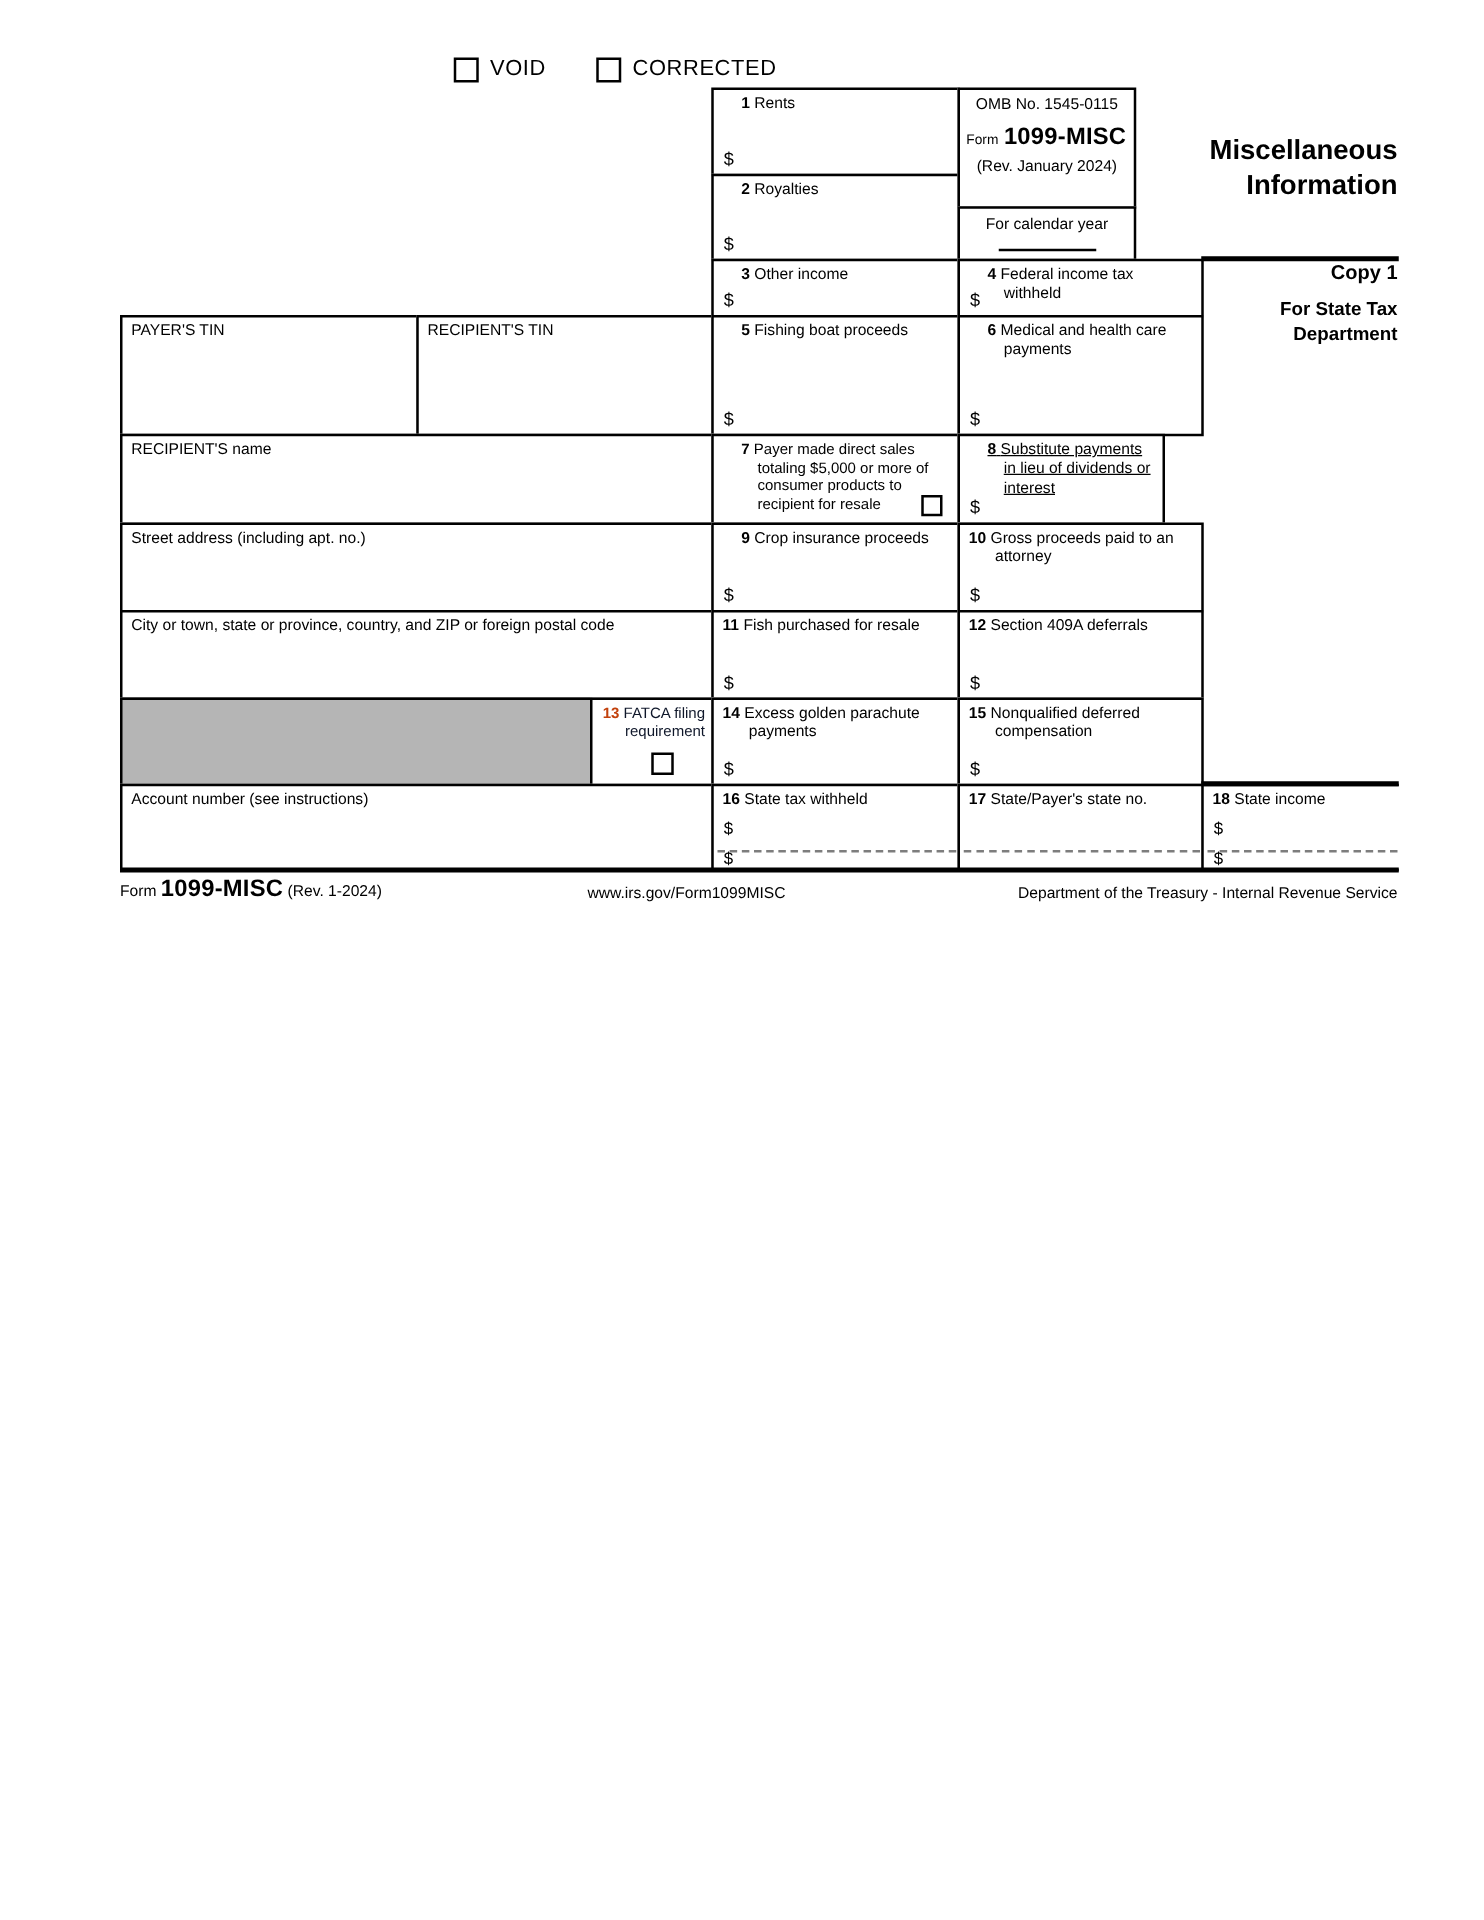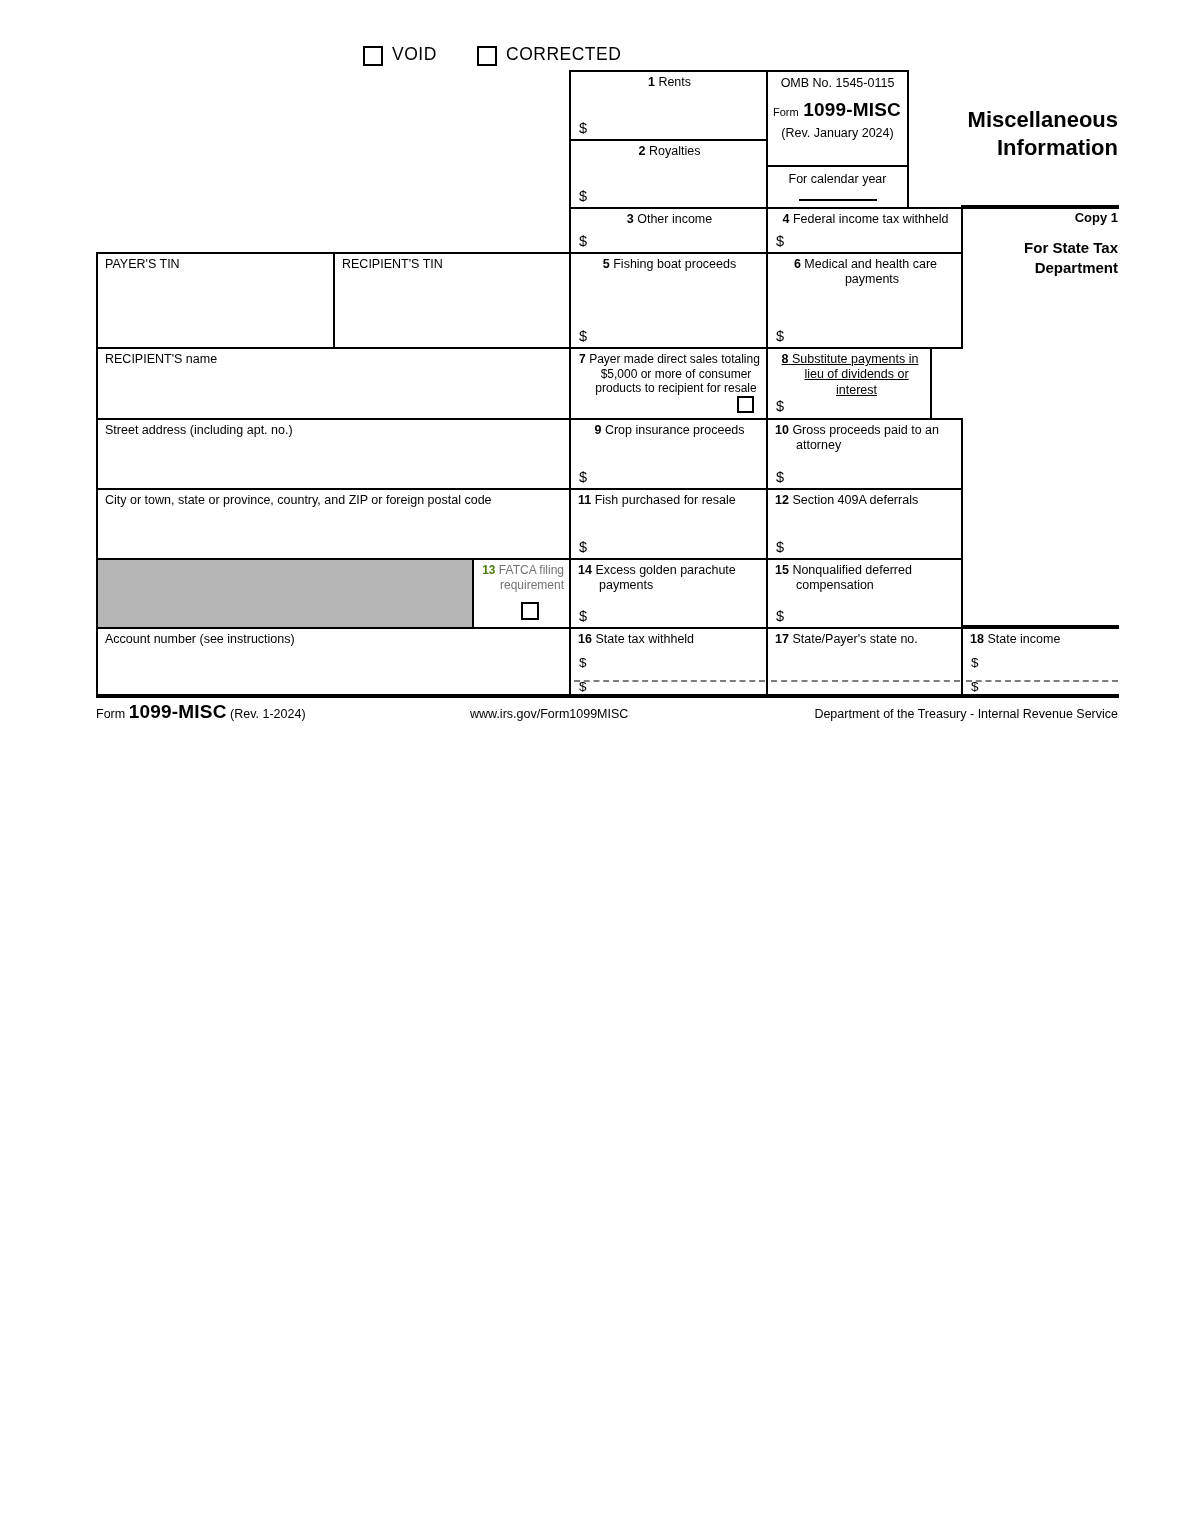--- a/index.html
+++ b/index.html
@@ -2,44 +2,44 @@
 <html><head>
 <meta charset="utf-8">
 <style>
   html,body{margin:0;padding:0;background:#fff;}
   body{font-family:"Liberation Sans", sans-serif;color:#000;}
   #page{position:relative;width:1187px;height:1536px;background:#fff;overflow:hidden;}
   .cell{position:absolute;border:2px solid #000;box-sizing:border-box;background:#fff;}
   .cell.noright{border-right:none;}
   .cell.shaded{background:#b5b5b5;}
   .lbl{font-size:12.5px;line-height:1.22;padding:3px 5px 0 7px;}
-  .hang1{margin-left:13px;text-indent:-13px;padding-left:7px;text-align:center;}
+  .hang1{margin-left:28px;text-indent:-13px;padding-left:7px;}
   .hang2{margin-left:21px;text-indent:-21px;padding-left:7px;}
   .lbl b{font-weight:bold;}
   .dollar{position:absolute;left:8px;bottom:3px;font-size:14.5px;}
   .dollarA{position:absolute;left:8px;top:26px;font-size:13.5px;}
   .dollarB{position:absolute;left:8px;bottom:1px;font-size:13.5px;}
   .cb{position:absolute;width:20px;height:20px;border:2px solid #000;box-sizing:border-box;background:#fff;}
   .cb-sm{position:absolute;width:18px;height:18px;border:2px solid #000;box-sizing:border-box;background:#fff;}
   .cblabel{position:absolute;font-size:17.5px;letter-spacing:0.5px;}
   .overlay{position:absolute;background:#000;}
   .dash{position:absolute;height:0;border-top:2px dashed #7d7d7d;}
   .omb-line{text-align:center;font-size:12.5px;margin-top:4px;}
   .form-line{margin-top:9px;padding-left:5px;white-space:nowrap;}
   .form-line .small{font-size:11px;}
   .form-line .big{font-size:19px;font-weight:bold;letter-spacing:0.2px;}
   .rev-line{text-align:center;font-size:12.5px;margin-top:5px;}
   .cy{text-align:center;font-size:12.5px;margin-top:5px;}
   .cy-line{width:78px;margin:13px auto 0 auto;border-bottom:2px solid #000;height:0;}
   .misc-title{position:absolute;right:69px;top:106px;width:210px;text-align:right;font-size:22px;font-weight:bold;line-height:1.27;}
-  .copy1{position:absolute;right:69px;top:210px;font-size:13px;font-weight:bold;}
+  .copy1{position:absolute;right:69px;top:210px;font-size:16px;font-weight:bold;}
   .copyfor{position:absolute;right:69px;top:238px;width:125px;text-align:right;font-size:15px;font-weight:bold;line-height:1.33;}
   .lbl13{font-size:12px;line-height:1.25;padding:3px 5px 0 2px;text-align:right;}
-  .lbl13 b{color:#4d7c0f;}
-  .gray{color:#737373;}
+  .lbl13 b{color:#c2410c;}
+  .gray{color:#0f172a;}
   .footer{position:absolute;font-size:12.5px;}
   .f-form{white-space:nowrap;}
   .f-form .fw{font-size:12.5px;}
   .f-form .fn{font-size:19px;font-weight:bold;letter-spacing:0.2px;}
   .f-form .fr{font-size:12.5px;}
 </style>
 </head>
 <body>
 
 <div id="page">

